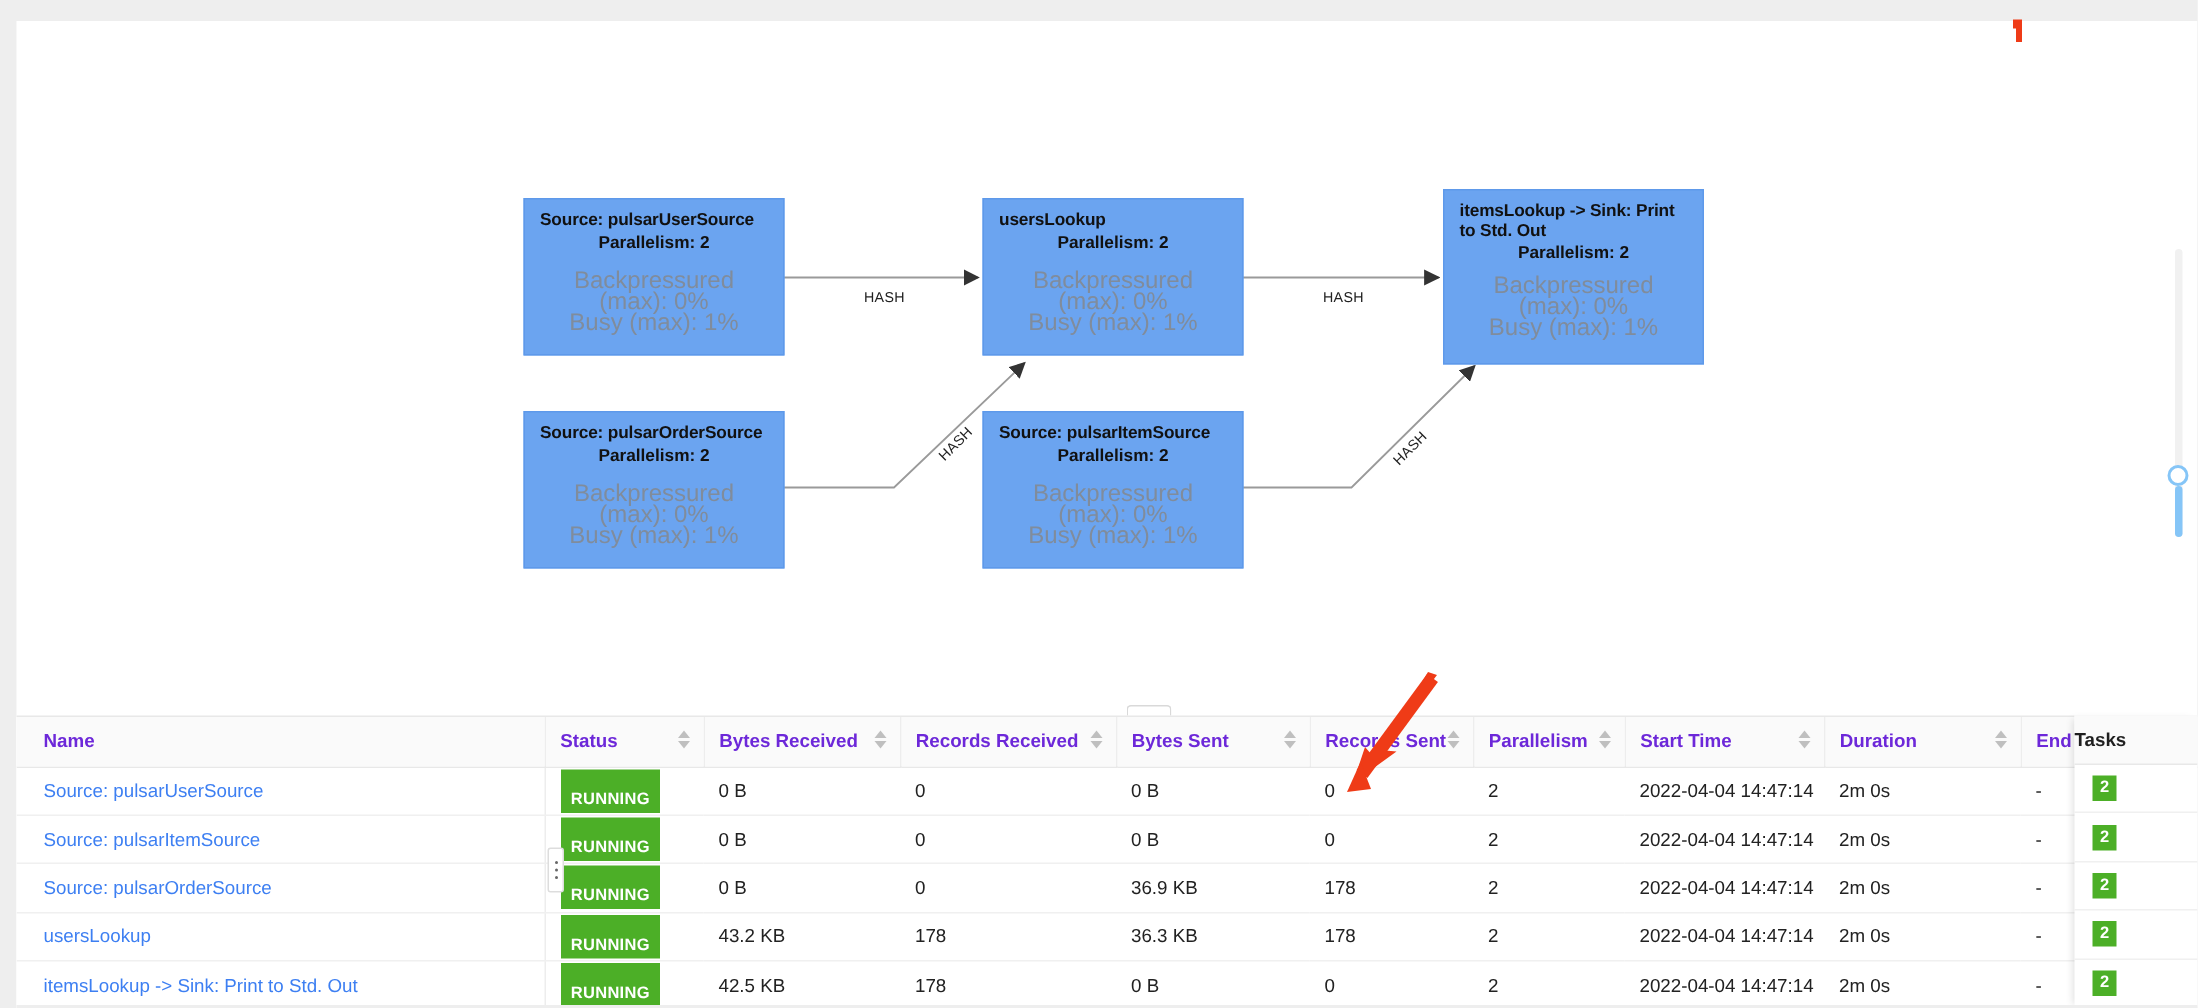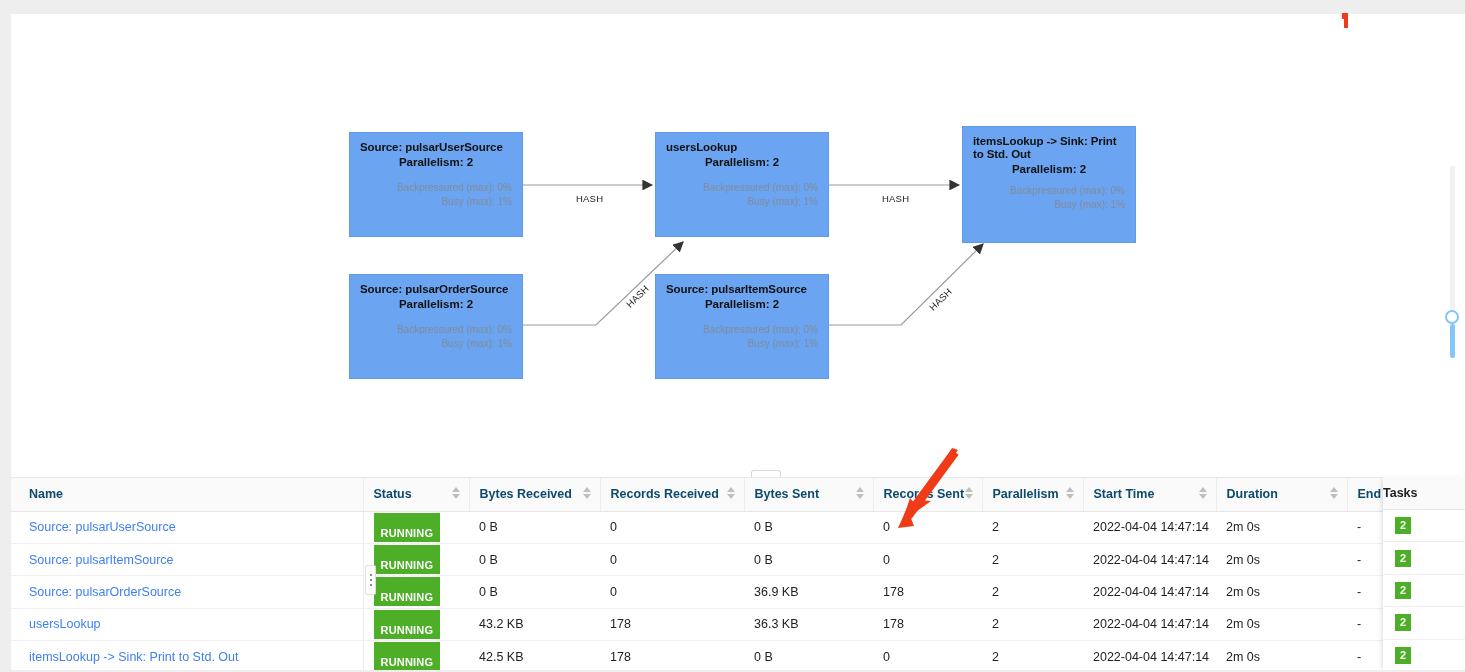--- a/index.html
+++ b/index.html
@@ -61,23 +61,23 @@
   .node-par {
     font-size: 11.5px;
     font-weight: bold;
     color: #111111;
     text-align: center;
     margin-top: 1px;
     line-height: 14px;
   }
   .node-metrics {
     margin-top: 12px;
-    text-align: right;
+    text-align: center;
     color: #808c9c;
-    font-size: 10px;
+    font-size: 16px;
     line-height: 14px;
   }
 
   .edge-label {
     position: absolute;
     font-size: 9.5px;
     color: #222222;
     font-family: "Liberation Sans", sans-serif;
     white-space: nowrap;
     letter-spacing: 0.2px;
@@ -172,21 +172,21 @@
     border-collapse: collapse;
     table-layout: fixed;
     width: 1454px;
     font-size: 12.5px;
     color: #222222;
   }
   table.jobtable thead th {
     background: #fafafa;
     font-weight: bold;
     font-size: 12.5px;
-    color: #0c4a6e;
+    color: #6d28d9;
     text-align: left;
     height: 33px;
     padding: 0 10px;
     border-bottom: 1px solid #e8e8e8;
     border-right: 1px solid #ededed;
     position: relative;
     white-space: nowrap;
     overflow: hidden;
   }
   table.jobtable thead th.first { padding-left: 18px; }

